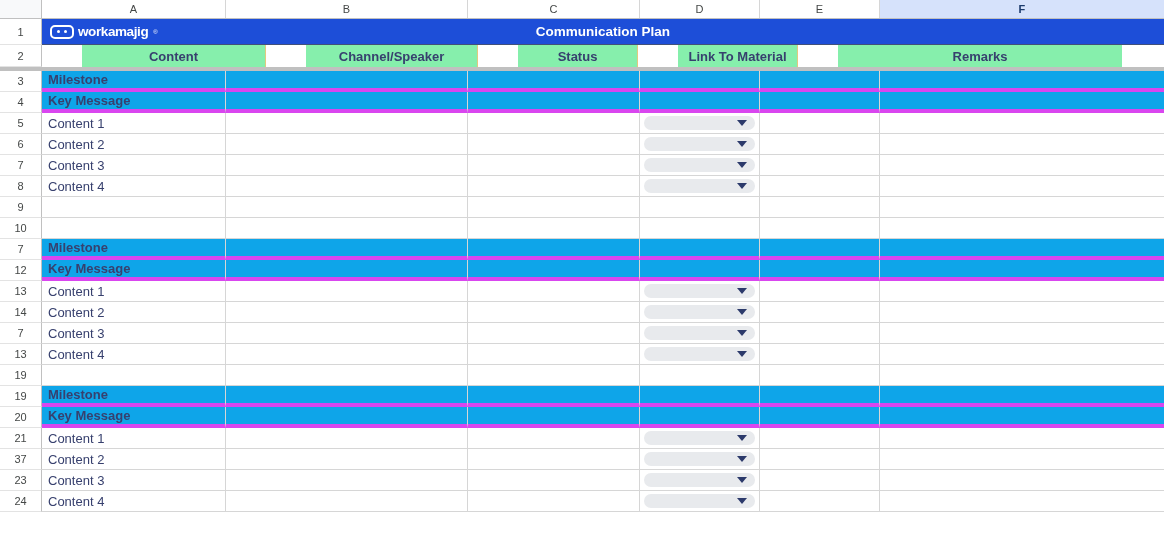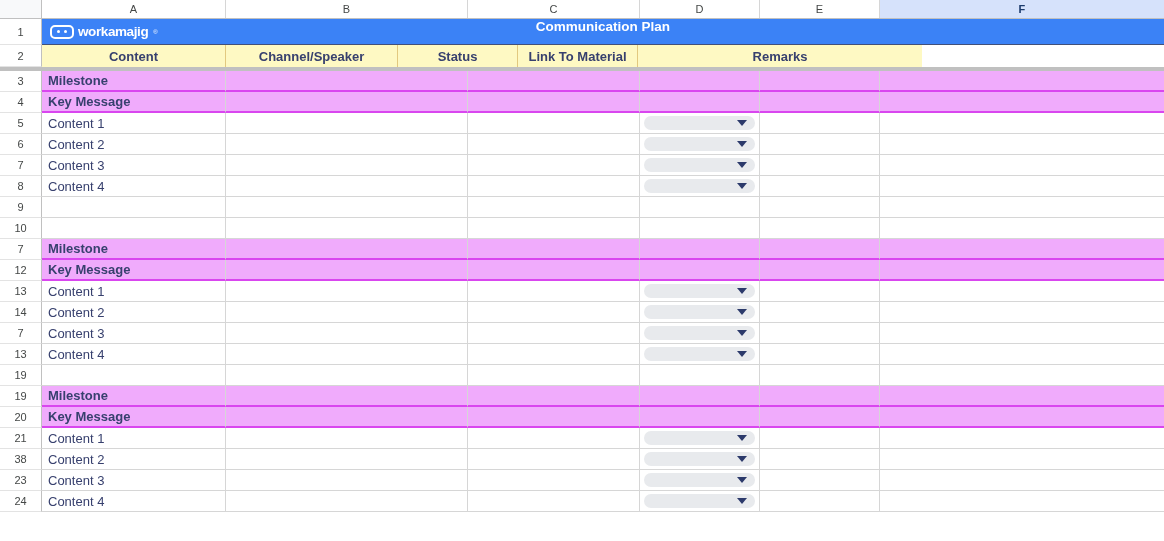--- a/index.html
+++ b/index.html
@@ -86,22 +86,23 @@
   .cC { width: 172px; flex: 0 0 172px; }
   .cD { width: 120px; flex: 0 0 120px; }
   .cE { width: 120px; flex: 0 0 120px; }
   .cF { width: 284px; flex: 0 0 284px; border-right: none; }
 
   
   .banner-row { height: 26px; }
   .banner-row .rownum { height: 26px; border-bottom: 1px solid #e3e3e3; }
   .banner {
     flex: 1 1 auto;
-    background: #3b82f6;
-    display: flex;
+    background: #1d4ed8;
+    display: flex;
+    align-items: center;
     position: relative;
     box-sizing: border-box;
     border-bottom: 1px solid #41507a;
   }
   .logo {
     display: flex;
     align-items: center;
     gap: 4px;
     margin-left: 8px;
     z-index: 2;
@@ -142,27 +143,28 @@
     color: #ffffff;
     font-size: 13.5px;
     font-weight: bold;
     pointer-events: none;
   }
 
   
   .hdr-row { height: 22px; }
   .hdr-row .rownum { height: 22px; }
   .hdr-cell {
-    background: #fef9c3;
+    background: #86efac;
     color: #37406e;
     font-weight: bold;
     font-size: 13px;
     justify-content: center;
     border-right: 1px solid #e2c97f;
     border-bottom: none;
+    margin-left: 40px;
   }
   .hdr-cell.cF { border-right: none; }
 
   
   .freeze-bar {
     display: flex;
     height: 4px;
   }
   .freeze-bar .gutter {
     width: 42px;
@@ -170,21 +172,21 @@
     background: #c0c0c0;
   }
   .freeze-bar .bar {
     flex: 1 1 auto;
     background: #c0c0c0;
   }
 
   
   .data-row { height: 21px; }
   .data-row .rownum { height: 21px; }
-  .cell-blue { background: #f0abfc; border-bottom: 2px solid #d946ef; }
+  .cell-blue { background: #0ea5e9; border-bottom: 4px solid #d946ef; }
   .cell-bold { font-weight: bold; }
 
   
   .status-cell {
     justify-content: center;
     padding: 0 4px;
   }
   .pill {
     width: 100%;
     height: 14px;
@@ -445,21 +447,21 @@
         <div class="cell cC"></div>
         <div class="cell cD status-cell">
           <div class="pill">
             <span class="pill-caret"></span>
           </div>
         </div>
         <div class="cell cE"></div>
         <div class="cell cF"></div>
       </div>
       <div class="row data-row">
-        <div class="rownum">38</div>
+        <div class="rownum">37</div>
         <div class="cell cA">Content 2</div>
         <div class="cell cB"></div>
         <div class="cell cC"></div>
         <div class="cell cD status-cell">
           <div class="pill">
             <span class="pill-caret"></span>
           </div>
         </div>
         <div class="cell cE"></div>
         <div class="cell cF"></div>

